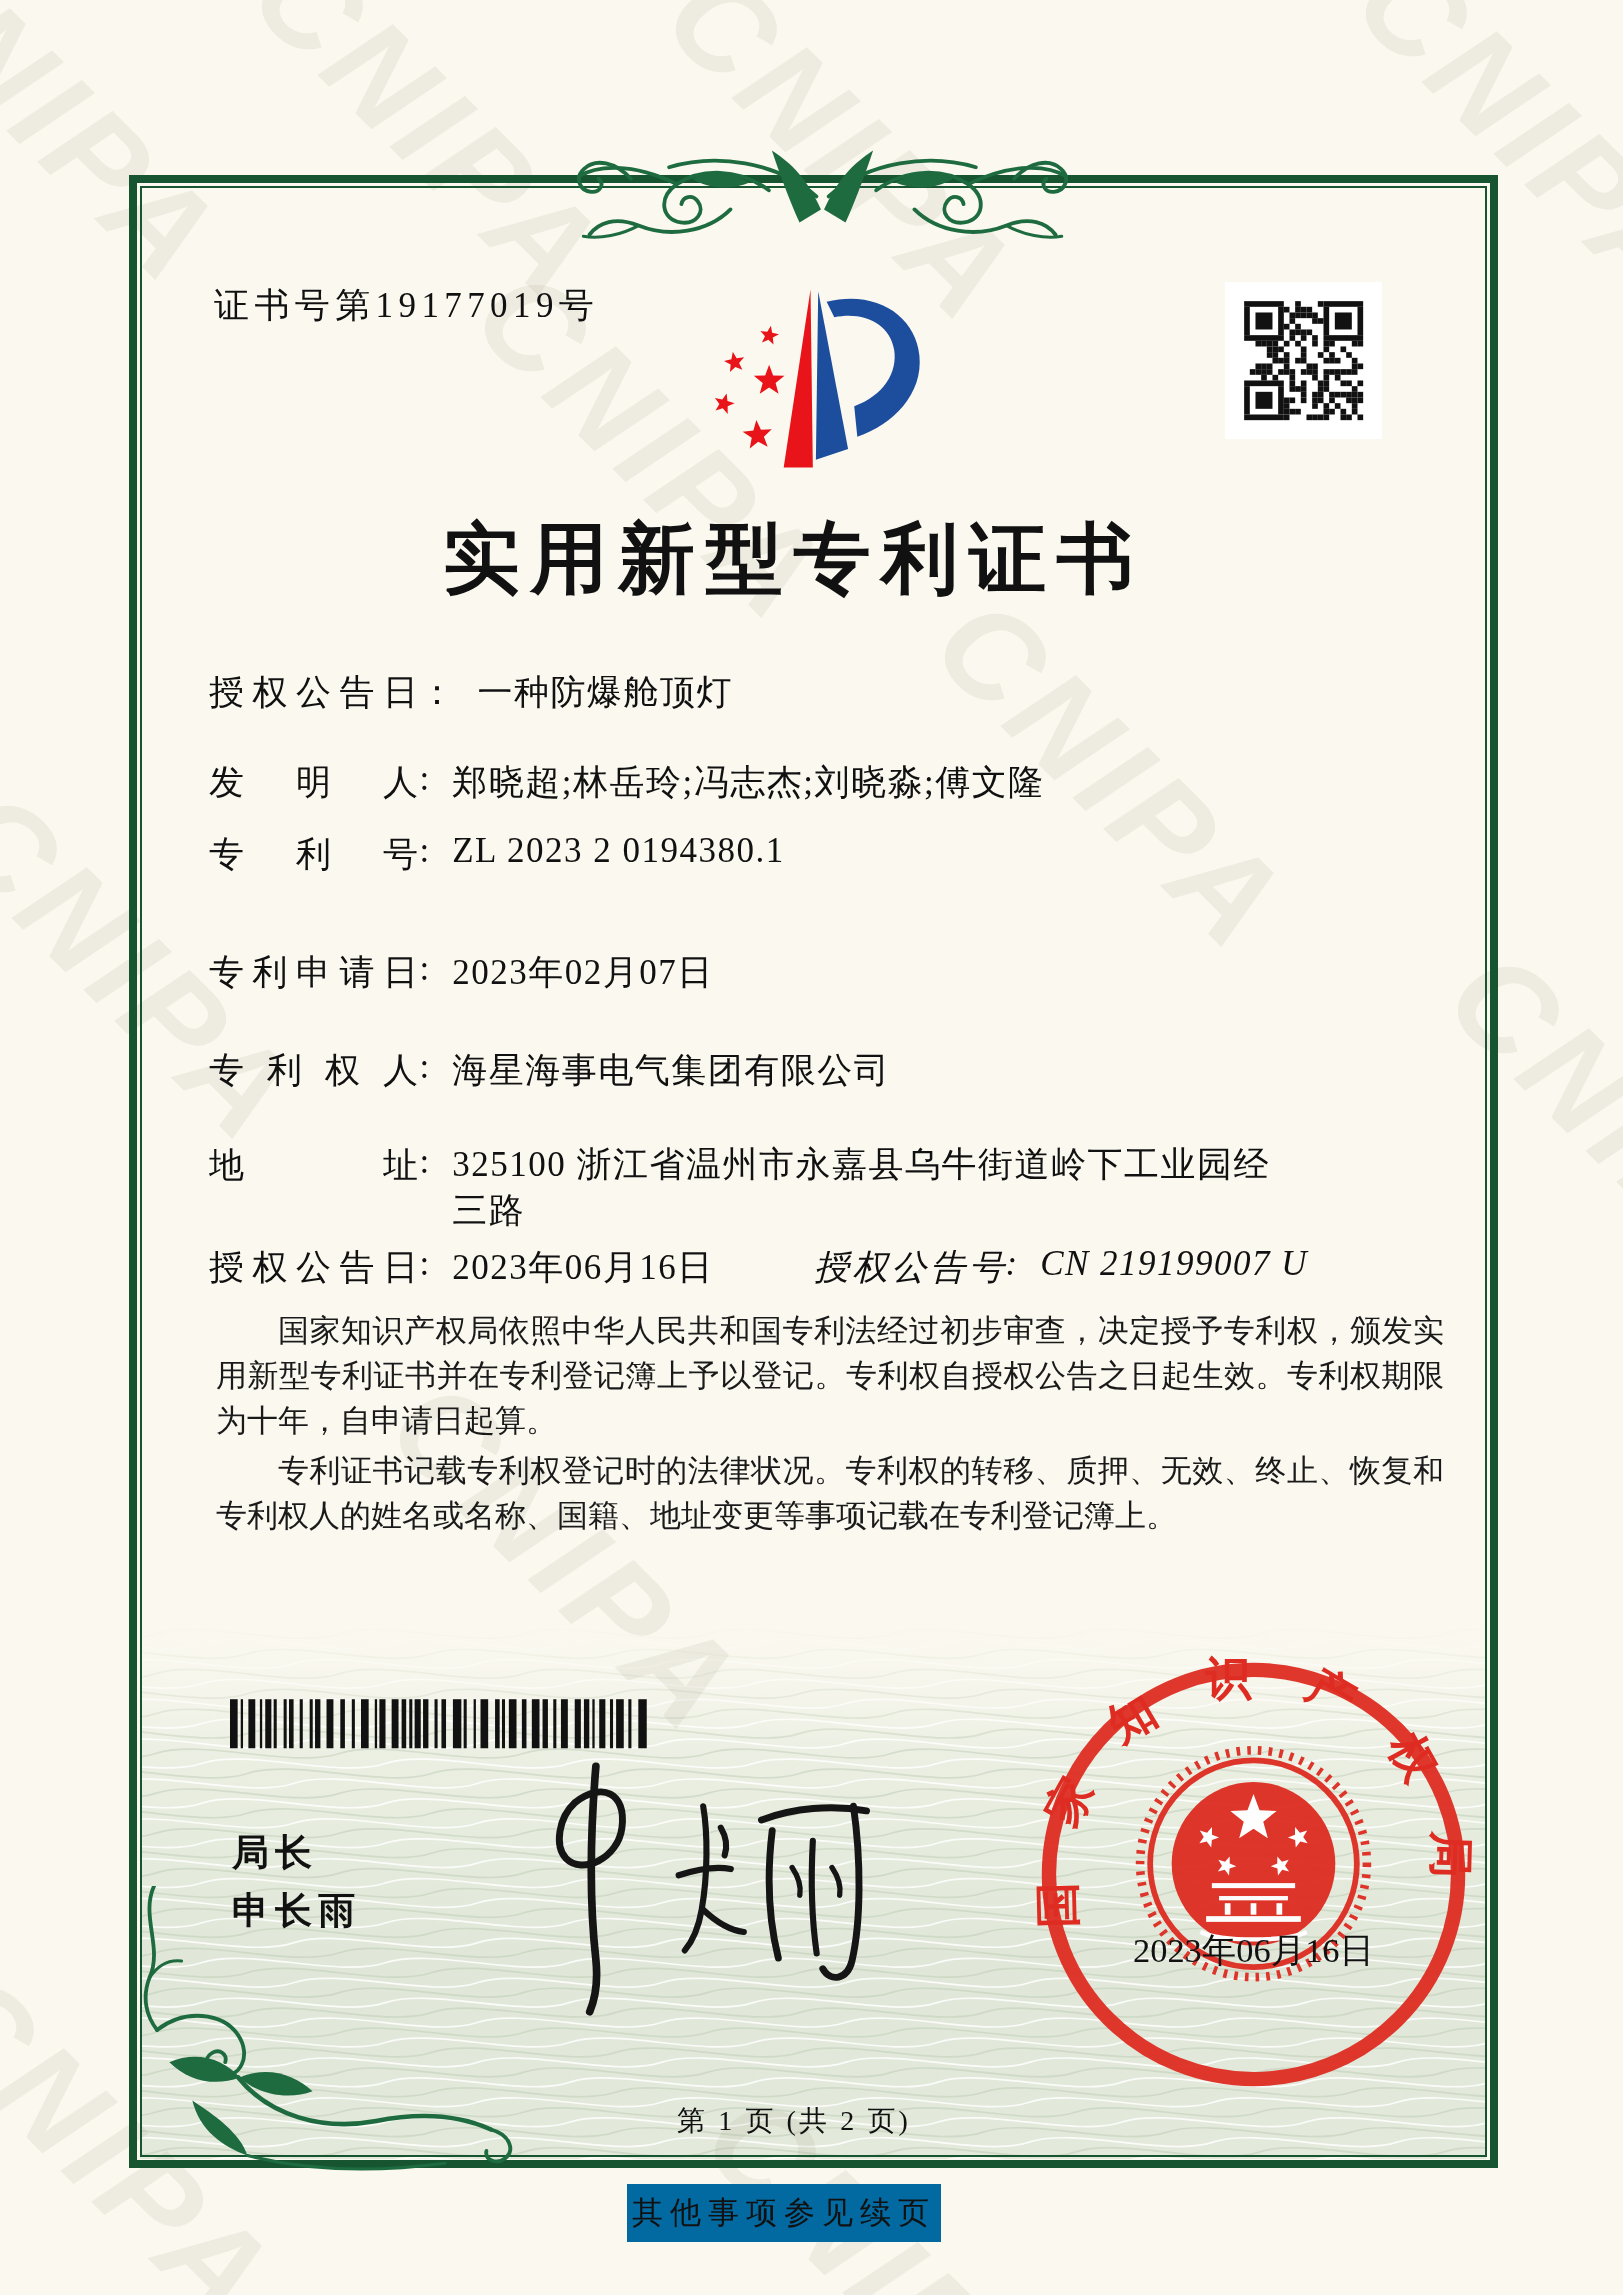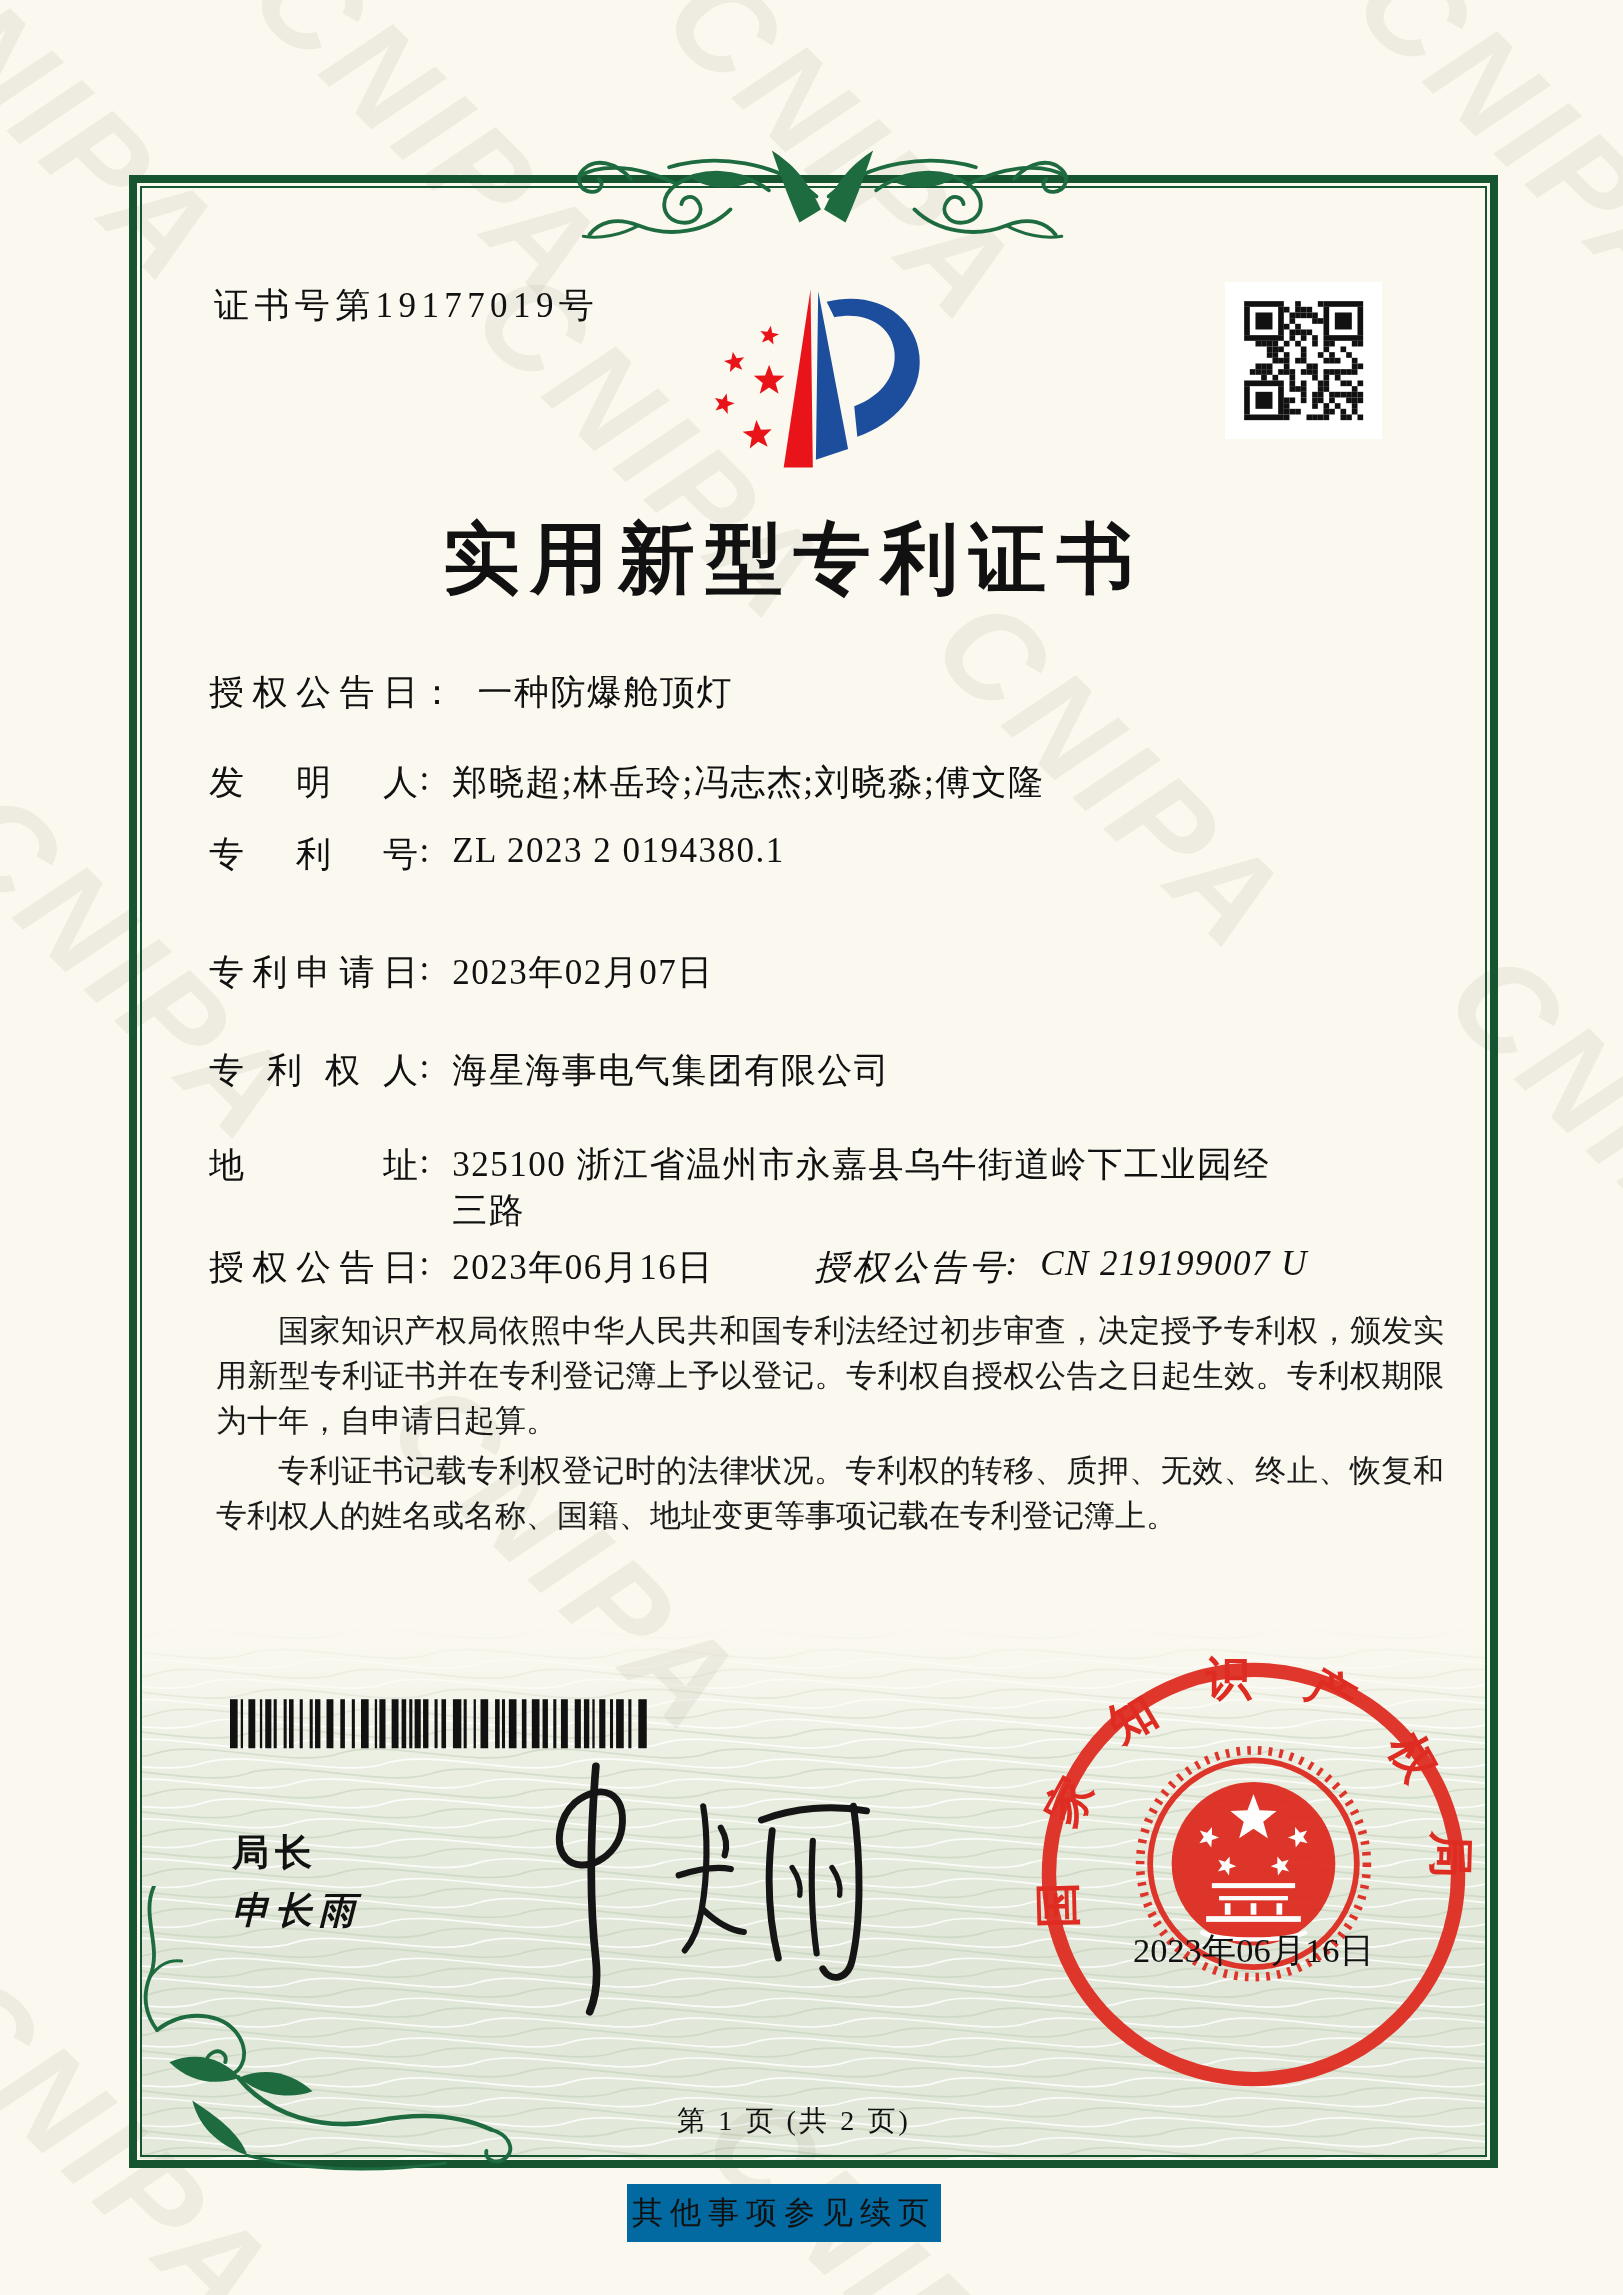--- a/index.html
+++ b/index.html
@@ -34,21 +34,21 @@
   
   .legal{position:absolute;left:216px;top:1308px;width:1228px;font-size:31px;line-height:45px;
          text-align:justify;color:#1a1a1a;}
   .legal p{margin:0 0 4.6px 0;text-indent:2em;}
   
   .barcode{position:absolute;left:230px;top:1699px;}
   
   .sig-title{position:absolute;left:232px;top:1828px;font-size:37px;font-weight:bold;letter-spacing:6.1px;
              font-family:"Liberation Sans","DejaVu Sans",sans-serif;}
   .sig-name{position:absolute;left:232px;top:1886px;font-size:37px;font-weight:bold;letter-spacing:6.1px;
-            font-family:"Liberation Sans","DejaVu Sans",sans-serif;font-style:italic;}
+            font-family:"Liberation Sans","DejaVu Sans",sans-serif;}
   .signature{position:absolute;left:418px;top:1760px;}
   
   .seal{position:absolute;left:1031px;top:1652px;}
   
   .pagenum{position:absolute;left:0;top:2102px;width:1556px;text-align:center;font-size:28px;letter-spacing:3.1px;margin-left:16px;}
   .note-box{position:absolute;left:627px;top:2184px;width:314px;height:58px;background:#0369a1;
             display:flex;align-items:center;justify-content:center;}
   .note-box span{font-size:31px;letter-spacing:7px;}
 </style>
 </head>

